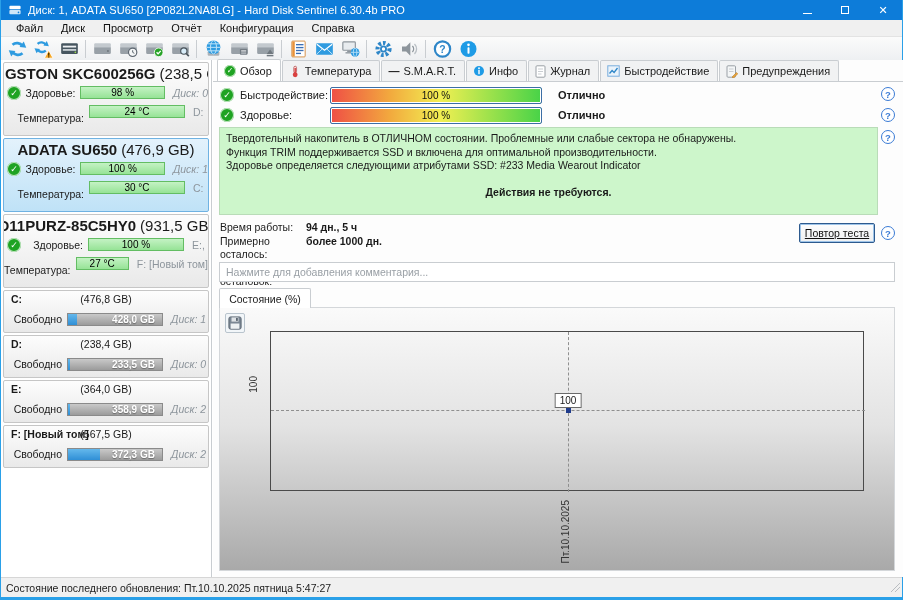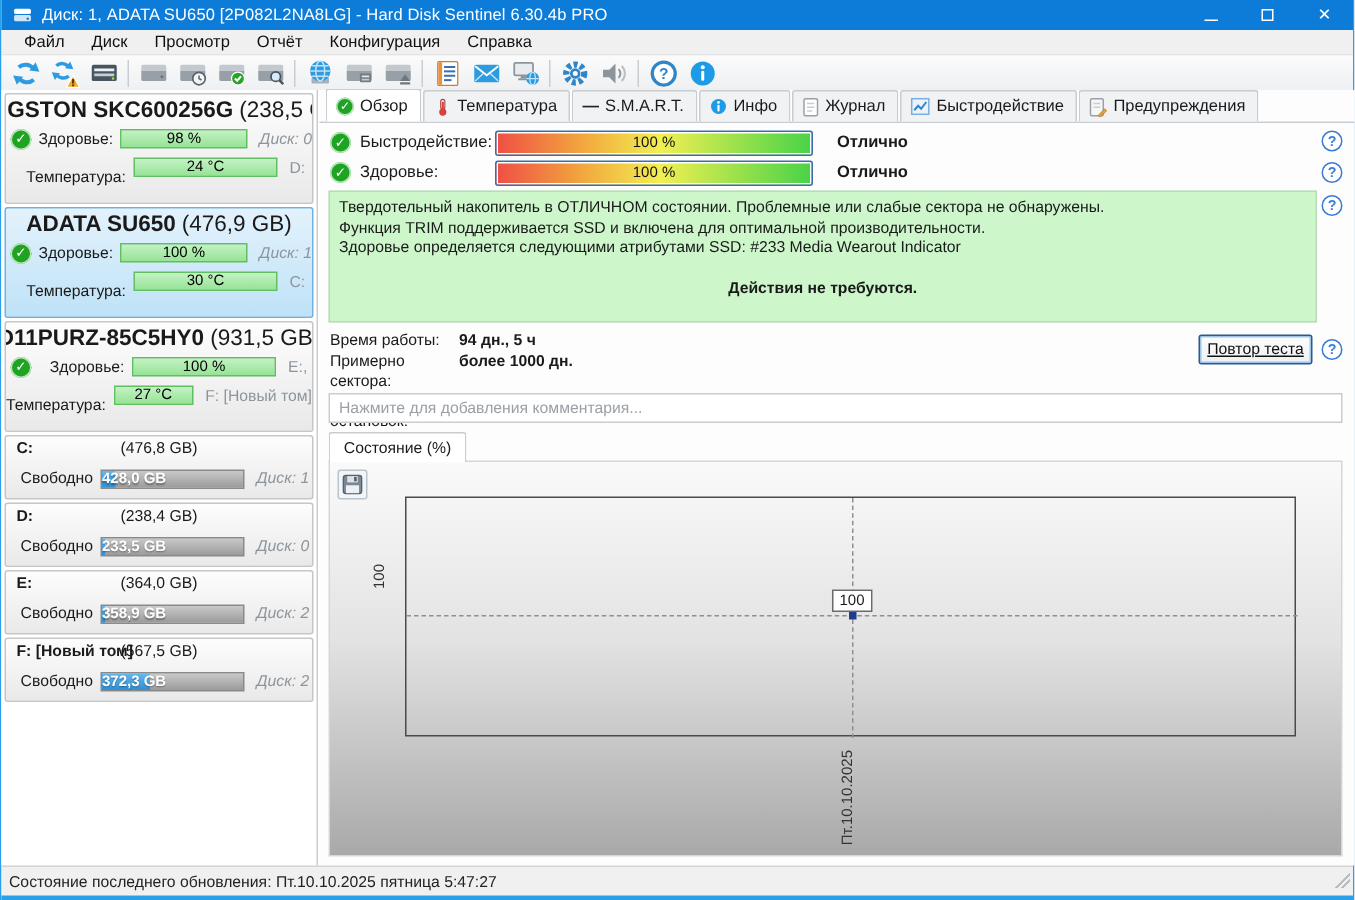--- a/index.html
+++ b/index.html
@@ -57,22 +57,22 @@
 
   .part-card { height: 43px; }
   .pheader { position: relative; height: 17px; font-size: 10.5px; }
   .pheader .letter { position: absolute; left: 7px; top: 2px; font-weight: bold; }
   .pheader .psize { position: absolute; left: 0; width: 100%; top: 2px; text-align: center; }
   .prow { height: 22px; display: flex; align-items: center; }
   .plabel { width: 58px; text-align: right; margin-right: 5px; font-size: 10.5px; }
   .pbar { position: relative; width: 96px; height: 13px; border: 1px solid #8a8a8a;
           background: linear-gradient(#c9c9c9,#9b9b9b); }
   .pbar .used { position: absolute; left: 0; top: 0; bottom: 0; background: linear-gradient(#64b8ec,#2f8fd6); }
-  .pbar .ptext { position: relative; display: block; font-size: 10px; line-height: 12px;
-                 color: #fff; font-weight: bold; text-shadow: 0 1px 1px rgba(0,0,0,.35); }
+  .pbar .ptext { position: relative; display: block; text-align: center; font-size: 10px; line-height: 12px;
+                 color: #fff; font-weight: bold; text-shadow: 0 1px 1px rgba(0,0,0,.35); margin-left: 37px; }
 
   
   .check { width: 14px; height: 14px; border-radius: 50%; background: #1fa322; color: #fff;
            display: inline-flex; align-items: center; justify-content: center;
            font-size: 9px; font-weight: bold; box-shadow: 0 0 0 1px rgba(255,255,255,.7) inset; flex: none; }
 
   
   .tabbar { position: absolute; left: 0; top: 0; width: 100%; height: 22px; display: flex;
             align-items: flex-end; padding-left: 4px; border-bottom: 1px solid #c9cdd1; background: #fdfdfd; }
   .tab { display: flex; align-items: center; gap: 4px; padding: 3px 8px 3px 6px; height: 21px;
@@ -529,21 +529,21 @@
         <div>Здоровье определяется следующими атрибутами SSD: #233 Media Wearout Indicator</div>
         <div class="action">Действия не требуются.</div>
       </div>
 
       <div class="stats">
         <div class="stat-row">
             <span class="stat-label">Время работы:</span>
             <span class="stat-value">94 дн., 5 ч</span>
           </div>
         <div class="stat-row">
-            <span class="stat-label">Примерно сектора:</span>
+            <span class="stat-label">Примерно осталось:</span>
             <span class="stat-value">более 1000 дн.</span>
           </div>
         <div class="stat-row">
             <span class="stat-label">Всего пусков/остановок:</span>
             <span class="stat-value">569</span>
           </div>
       </div>
 
       <button class="retest-btn">Повтор теста</button>
 

